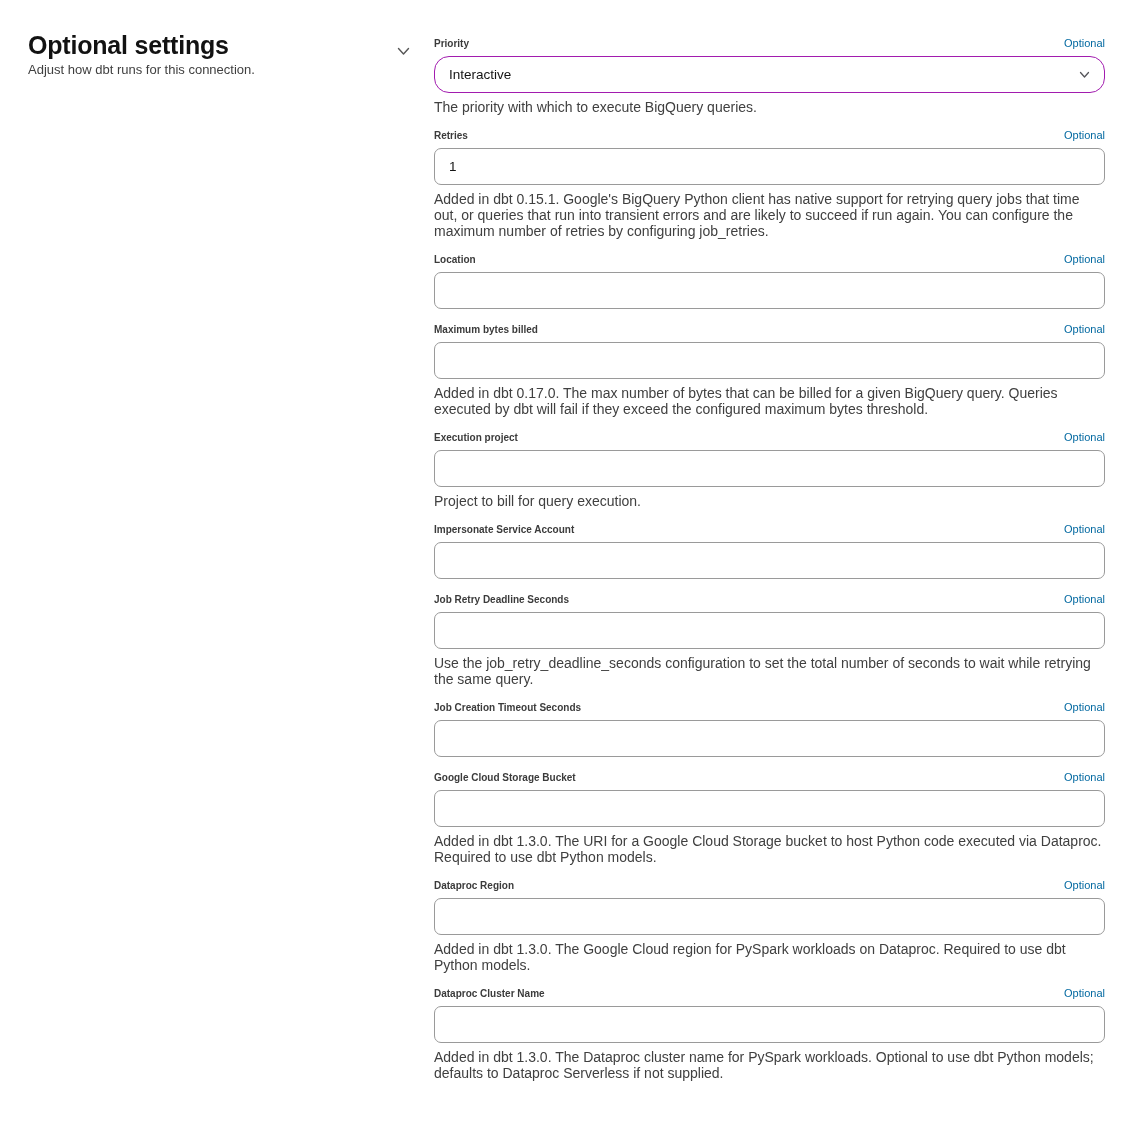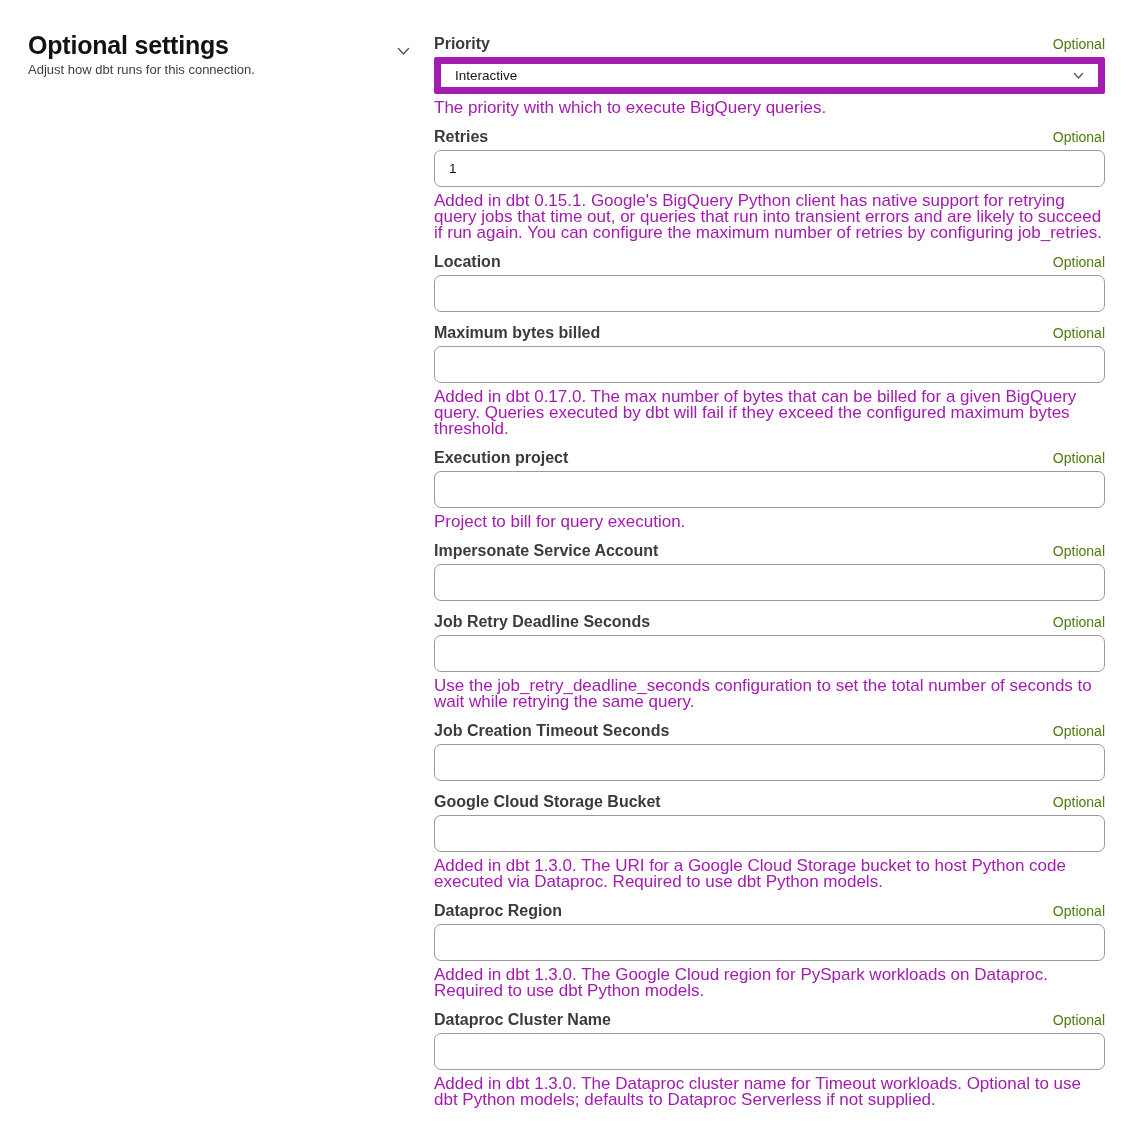--- a/index.html
+++ b/index.html
@@ -49,63 +49,63 @@
     padding: 36px 29px 40px 0;
   }
   .field { margin-bottom: 13px; }
   .field-head {
     display: flex;
     justify-content: space-between;
     align-items: baseline;
     margin-bottom: 5px;
   }
   .field-label {
-    font-size: 16px;
+    font-size: 10px;
     font-weight: 600;
     color: #3b3b3b;
     line-height: 15px;
   }
   .field-optional {
-    font-size: 14px;
+    font-size: 11px;
     font-weight: 400;
-    color: #4d7c0f;
+    color: #0369a1;
     line-height: 15px;
   }
   .textbox {
     width: 100%;
     height: 37px;
     border: 1px solid #9a9a9a;
     border-radius: 7px;
     background: #ffffff;
     padding: 0 14px;
     font-family: "Liberation Sans", sans-serif;
     font-size: 13.5px;
     color: #141414;
     outline: none;
     display: block;
   }
   .selectbox {
     width: 100%;
     height: 37px;
-    border: 7px solid #a21caf;
-    border-radius: 2px;
+    border: 1px solid #a21caf;
+    border-radius: 15px;
     background: #ffffff;
     padding: 0 14px;
     font-size: 13.5px;
     color: #141414;
     display: flex;
     align-items: center;
     justify-content: space-between;
     cursor: pointer;
   }
   .help {
     margin-top: 6px;
-    font-size: 17px;
+    font-size: 14px;
     line-height: 16px;
-    color: #a21caf;
+    color: #404040;
   }
 </style>
 </head>
 <body>
 
 <div class="page">
 
   <aside class="left">
     <div>
       <h2 class="section-title">Optional settings</h2>
@@ -233,17 +233,17 @@
   </div>
 
   <div class="field">
     <div class="field-head">
       <label class="field-label">Dataproc Cluster Name</label>
       <span class="field-optional">Optional</span>
     </div>
     <div class="control">
           <input type="text" class="textbox" value="" style="">
         </div>
-    <div class="help">Added in dbt 1.3.0. The Dataproc cluster name for Timeout workloads. Optional to use dbt Python models; defaults to Dataproc Serverless if not supplied.</div>
+    <div class="help">Added in dbt 1.3.0. The Dataproc cluster name for PySpark workloads. Optional to use dbt Python models; defaults to Dataproc Serverless if not supplied.</div>
   </div>
 </main>
 
 </div>
 
 </body></html>

